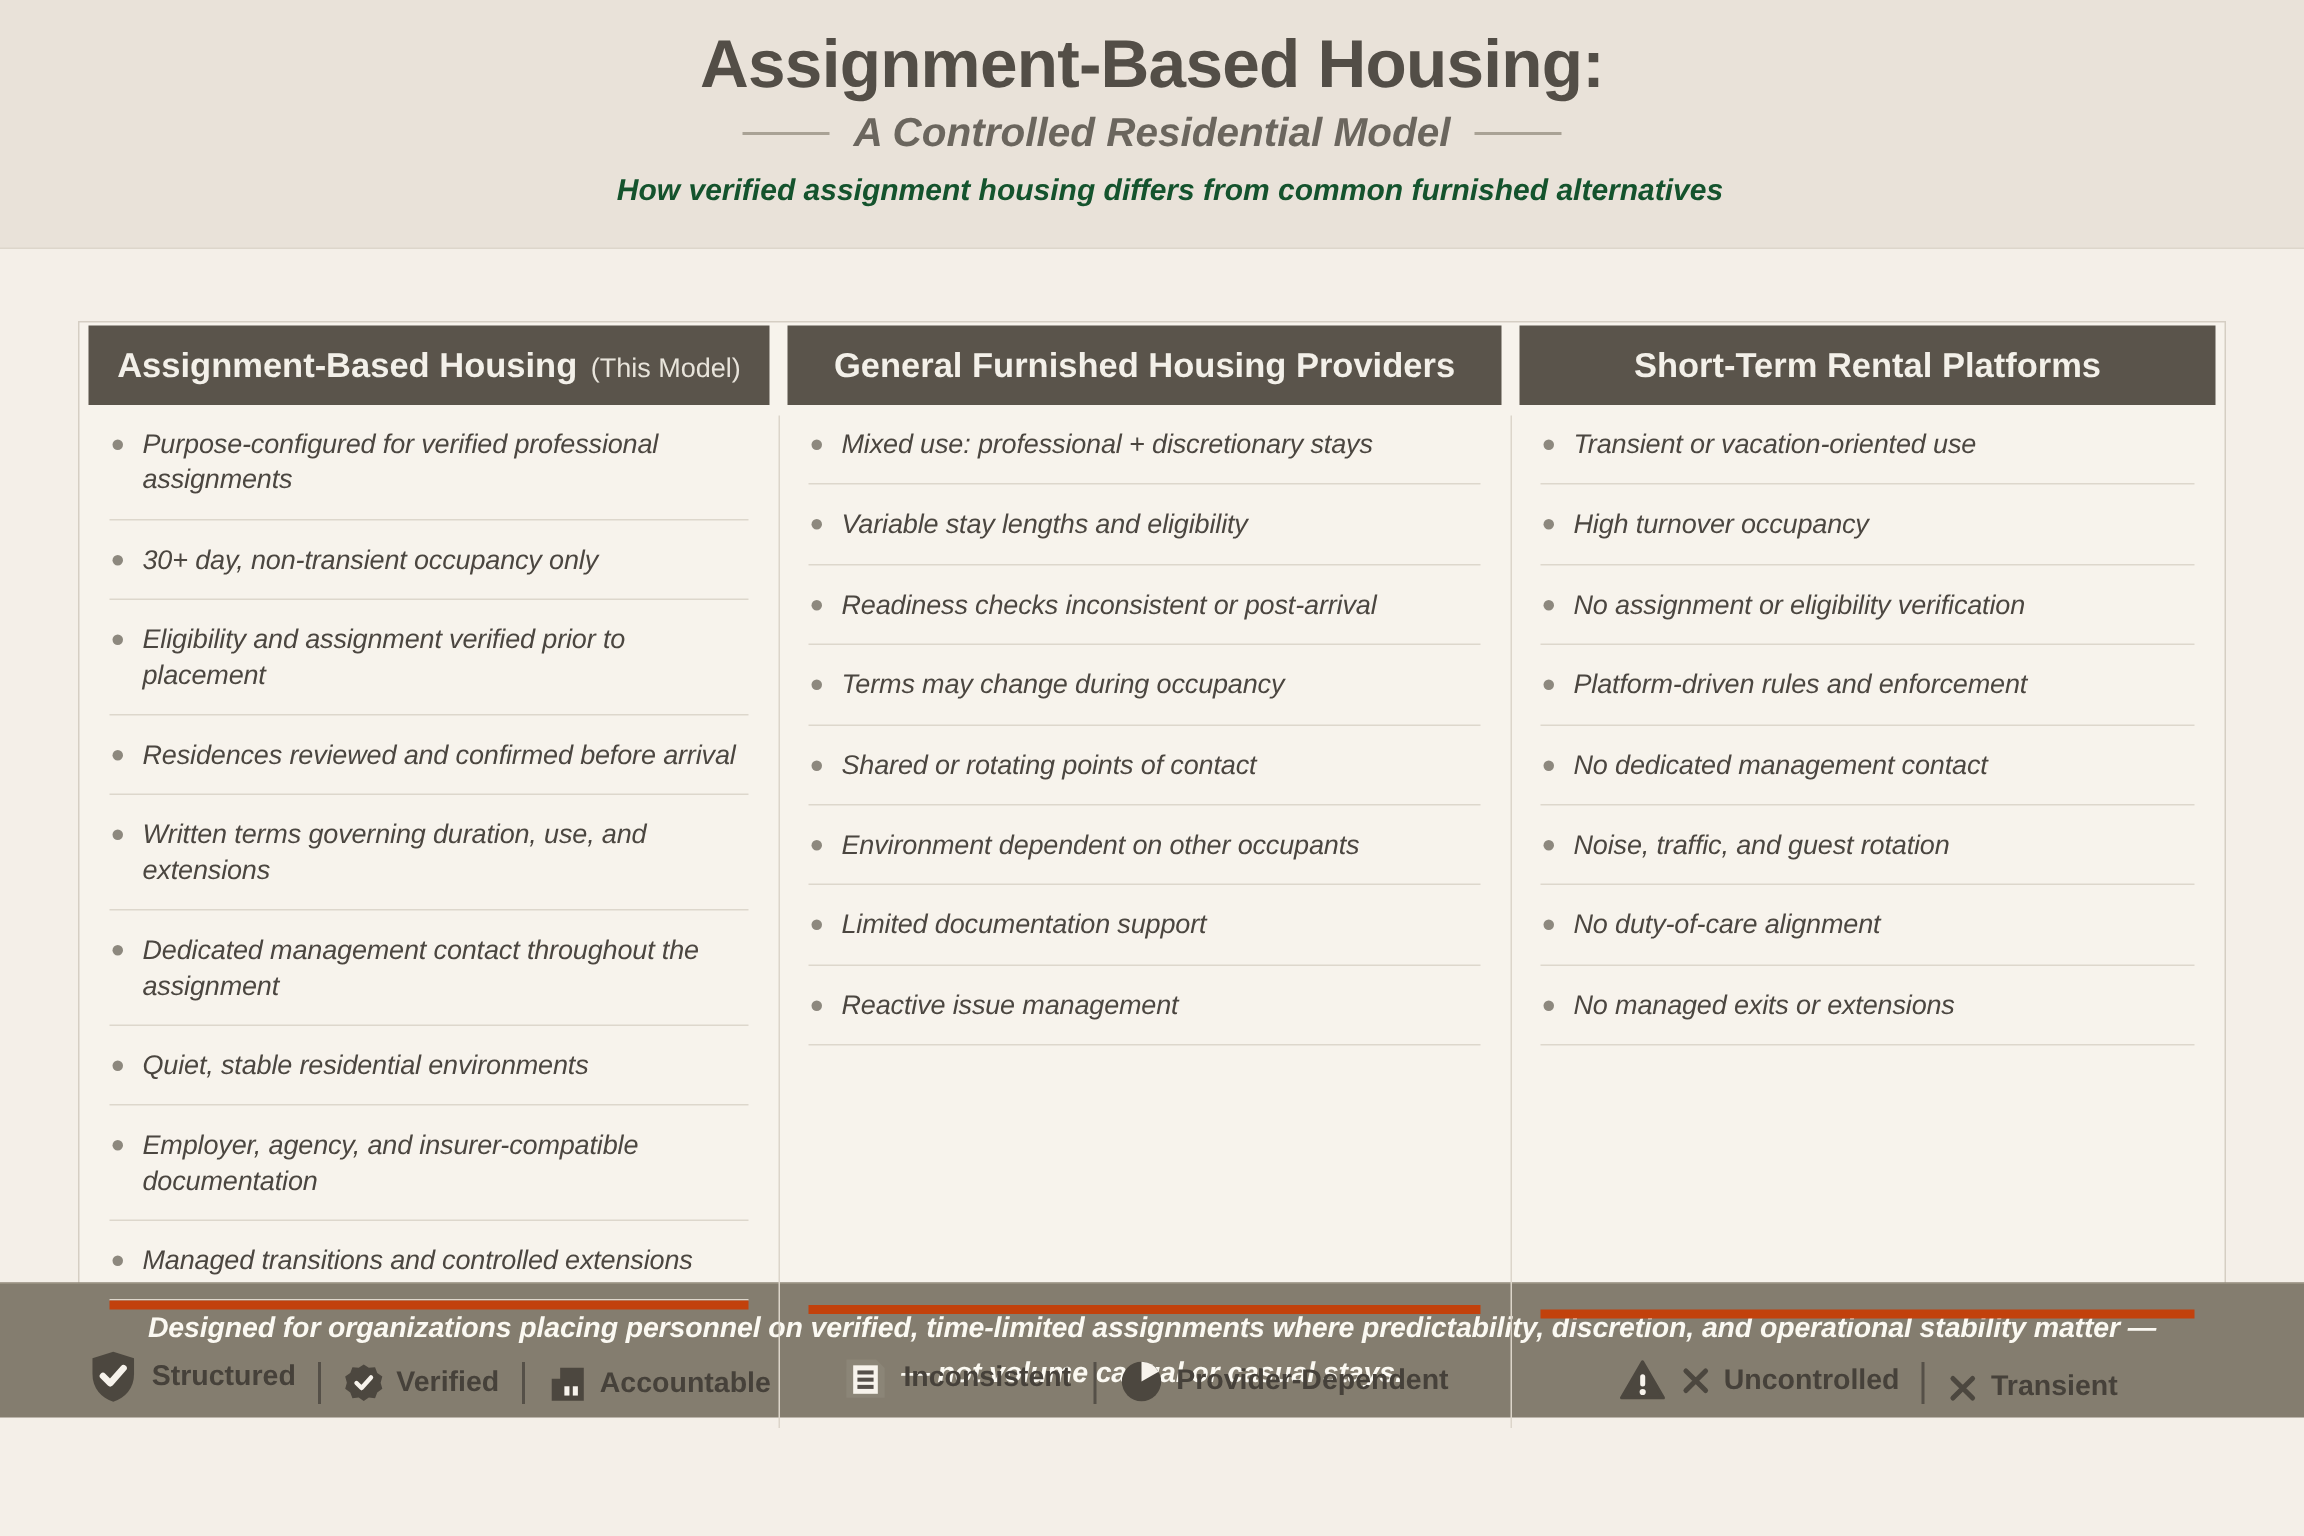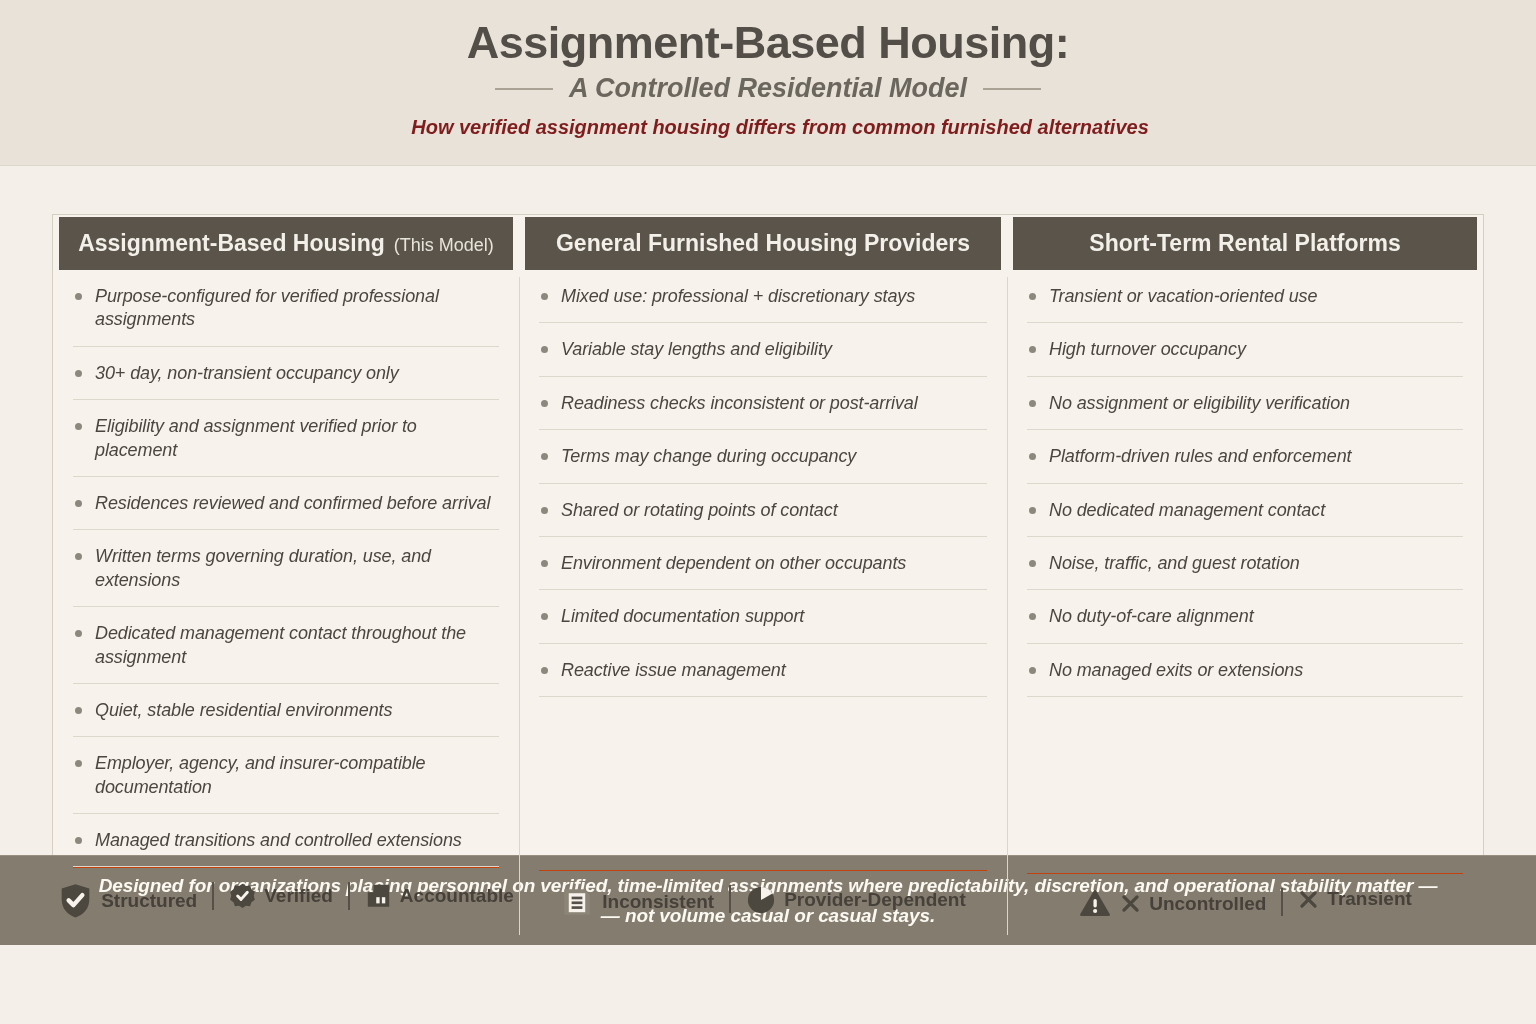--- a/index.html
+++ b/index.html
@@ -27,21 +27,21 @@
   .subtitle-row {
     margin-top: 9px; display: flex; align-items: center; justify-content: center; gap: 16px; text-align: right;
   }
   .subtitle-rule { width: 58px; height: 2px; background: #a9a295; }
   .page-subtitle {
     margin: 0; font-size: 27px; font-style: italic; font-weight: 600;
     color: #6b665e; line-height: 1.1;
   }
   .page-tagline {
     margin: 11px 0 0; font-size: 20px; font-style: italic; font-weight: bold;
-    color: #7f1d1d; line-height: 1.2; padding-left: 24px;
+    color: #14532d; line-height: 1.2; padding-left: 24px;
   }
 
   
   .main-area { height: 689px; flex: 0 0 689px; background: #f4efe8; padding: 20px 52px 0; }
   .panel {
     height: 648px; background: #f7f3ec;
     border: 1px solid #d5cec3;
     display: grid; grid-template-columns: 466px 488px 1fr; margin-top: 28px;
   }
   .column { position: relative; display: flex; flex-direction: column; min-width: 0; }
@@ -63,23 +63,23 @@
     padding: 15px 2px 14px;
     border-bottom: 1px solid #ddd7cc;
     font-style: italic; font-size: 18px; color: #4b4640;
     line-height: 1.3; letter-spacing: -0.1px;
   }
   .bullet {
     flex: 0 0 auto; width: 7px; height: 7px; border-radius: 50%;
     background: #8d887e; margin-top: 8px;
   }
   .col-footer {
-    margin: auto 20px 0; border-top: 1px solid #c2410c;
-    padding: 14px 0 16px;
-    display: flex; align-items: flex-start; justify-content: center;
+    margin: auto 20px 0; border-top: 6px solid #c2410c;
+    padding: 26px 0 16px;
+    display: flex; align-items: flex-end; justify-content: center;
   }
   .badge { display: flex; align-items: center; gap: 8px; font-weight: bold; font-size: 19px; color: #46413a; }
   .badge svg { display: block; flex: 0 0 auto; }
   .badge-sep { width: 2px; height: 28px; background: #555048; margin: 0 15px; flex: 0 0 auto; }
 
   .shield-check-icon { width: 35px; height: 37px; }
   .badge-check-icon  { width: 27px; height: 28px; }
   .building-icon     { width: 27px; height: 27px; }
   .document-icon     { width: 34px; height: 34px; }
   .pie-icon          { width: 30px; height: 30px; }

